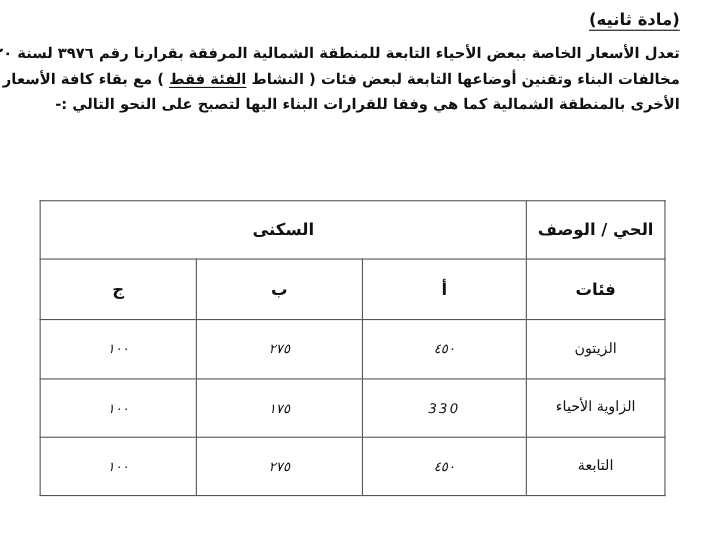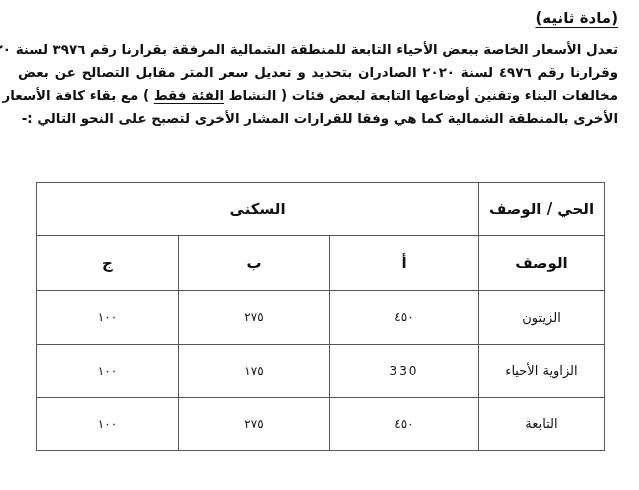--- a/index.html
+++ b/index.html
@@ -95,48 +95,48 @@
       font-size: 15px !important;
       font-weight: bold;
     }
     td.district {
       font-size: 13px !important;
       margin-left: 41px;
     }
     td.num {
       font-size: 12px !important;
       letter-spacing: 2px;
+      font-style: italic;
     }
   </style>
 </head>
 <body>
 
 <div class="heading">(مادة ثانيه)</div>
 
 <div class="body-text">
   <span class="line">تعدل الأسعار الخاصة ببعض الأحياء التابعة للمنطقة الشمالية المرفقة بقرارنا رقم ٣٩٧٦ لسنة ٢٠٢٠</span>
-  <span class="line">وقرارنا رقم ٤٩٧٦ لسنة ٢٠٢٠ الصادران بتحديد و تعديل سعر المتر مقابل التصالح عن بعض</span>
   <span class="line"><span>مخالفات البناء وتقنين أوضاعها التابعة لبعض فئات ( النشاط </span><span class="u">الفئة فقط</span><span> ) مع بقاء كافة الأسعار</span></span>
-  <span class="line last">الأخرى بالمنطقة الشمالية كما هي وفقا للقرارات المشار الأخرى لتصبح على النحو التالي :-</span>
+  <span class="line last">الأخرى بالمنطقة الشمالية كما هي وفقا للقرارات البناء اليها لتصبح على النحو التالي :-</span>
 </div>
 
 <table class="rates">
   <colgroup>
     <col class="col-desc">
     <col class="col-a">
     <col class="col-b">
     <col class="col-c">
   </colgroup>
   <tbody>
       <tr class="row-h1">
     <td class="desc-head">الحي / الوصف</td>
     <td class="group-head" colspan="3">السكنى</td>
   </tr>
   <tr class="row-h2">
-    <td class="cat-head">الوصف</td>
+    <td class="cat-head">فئات</td>
     <td class="letter-head">أ</td>
     <td class="letter-head">ب</td>
     <td class="letter-head">ج</td>
   </tr>
   <tr class="row-d">
     <td class="district">الزيتون</td>
     <td class="num">٤٥٠</td>
     <td class="num">٢٧٥</td>
     <td class="num">١٠٠</td>
   </tr>

